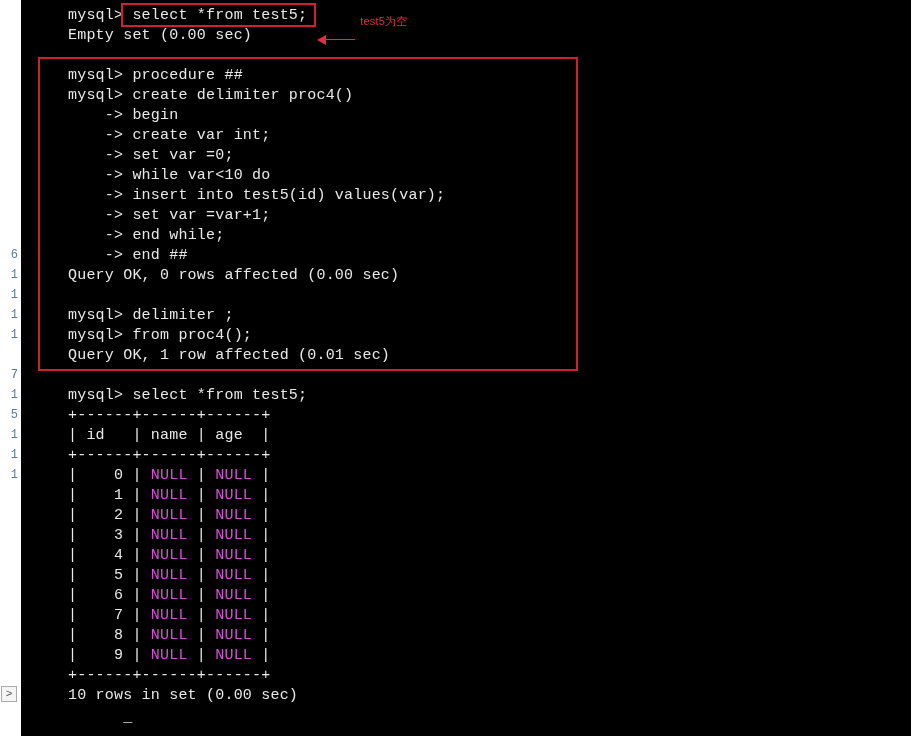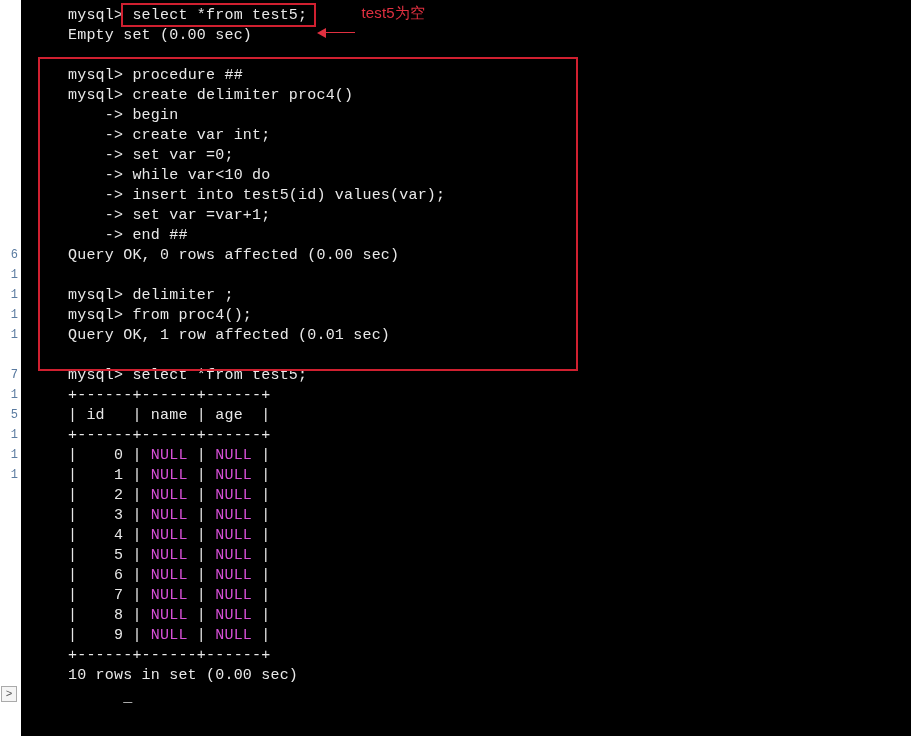--- a/index.html
+++ b/index.html
@@ -51,24 +51,24 @@
       border: 2px solid #d02030;
       position: absolute;
       top: 3px;
       left: 100px;
       width: 195px;
       height: 24px;
       pointer-events: none;
     }
     .annotation {
       position: absolute;
-      top: 3px;
+      top: 14px;
       left: 316px;
       color: #e03040;
-      font-size: 15px;
+      font-size: 11px;
       font-family: "SimSun","Microsoft YaHei",sans-serif;
     }
     .arrow {
       display: inline-block;
       position: relative;
     }
     .arrow::before {
       content: "";
       position: absolute;
       left: -20px;
@@ -131,20 +131,21 @@
   <div class="line"></div>
 
   <div class="line"><span>mysql&gt;</span> <span>procedure ##</span></div>
   <div class="line"><span>mysql&gt;</span> <span>create delimiter proc4()</span></div>
   <div class="line"><span>    -&gt;</span> <span>begin</span></div>
   <div class="line"><span>    -&gt;</span> <span>create var int;</span></div>
   <div class="line"><span>    -&gt;</span> <span>set var =0;</span></div>
   <div class="line"><span>    -&gt;</span> <span>while var&lt;10 do</span></div>
   <div class="line"><span>    -&gt;</span> <span>insert into test5(id) values(var);</span></div>
   <div class="line"><span>    -&gt;</span> <span>set var =var+1;</span></div>
+  <div class="line"><span>    -&gt;</span> <span>end while;</span></div>
   <div class="line"><span>    -&gt;</span> <span>end ##</span></div>
   <div class="line">Query OK, 0 rows affected (0.00 sec)</div>
   <div class="line"></div>
   <div class="line"><span>mysql&gt;</span> <span>delimiter ;</span></div>
   <div class="line"><span>mysql&gt;</span> <span>from proc4();</span></div>
   <div class="line">Query OK, 1 row affected (0.01 sec)</div>
   <div class="line"></div>
 
   <div class="line"><span>mysql&gt;</span> <span>select *from test5;</span></div>
   <div class="line">+------+------+------+</div>

